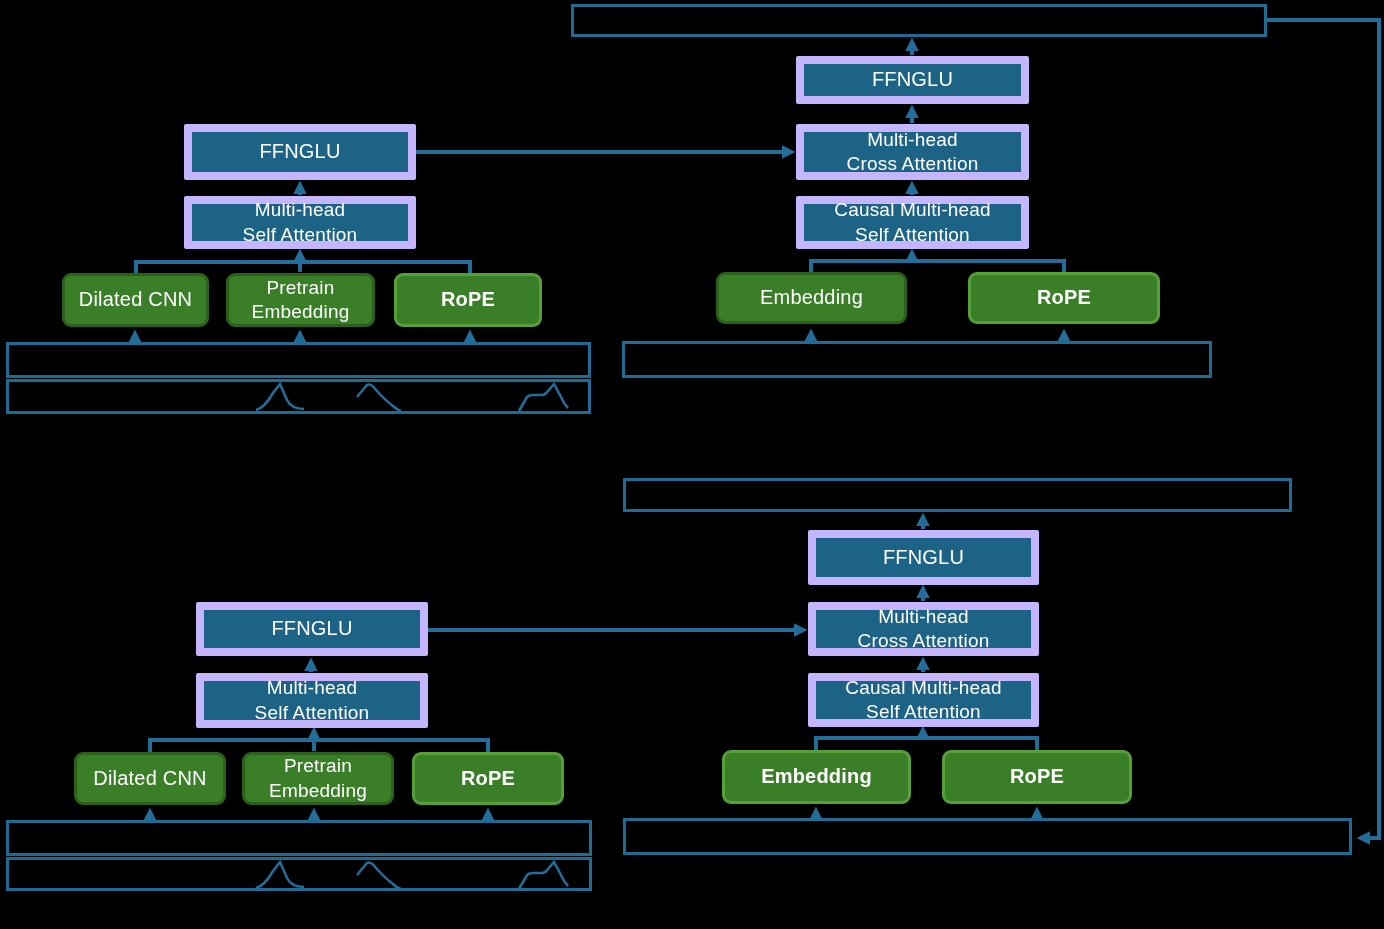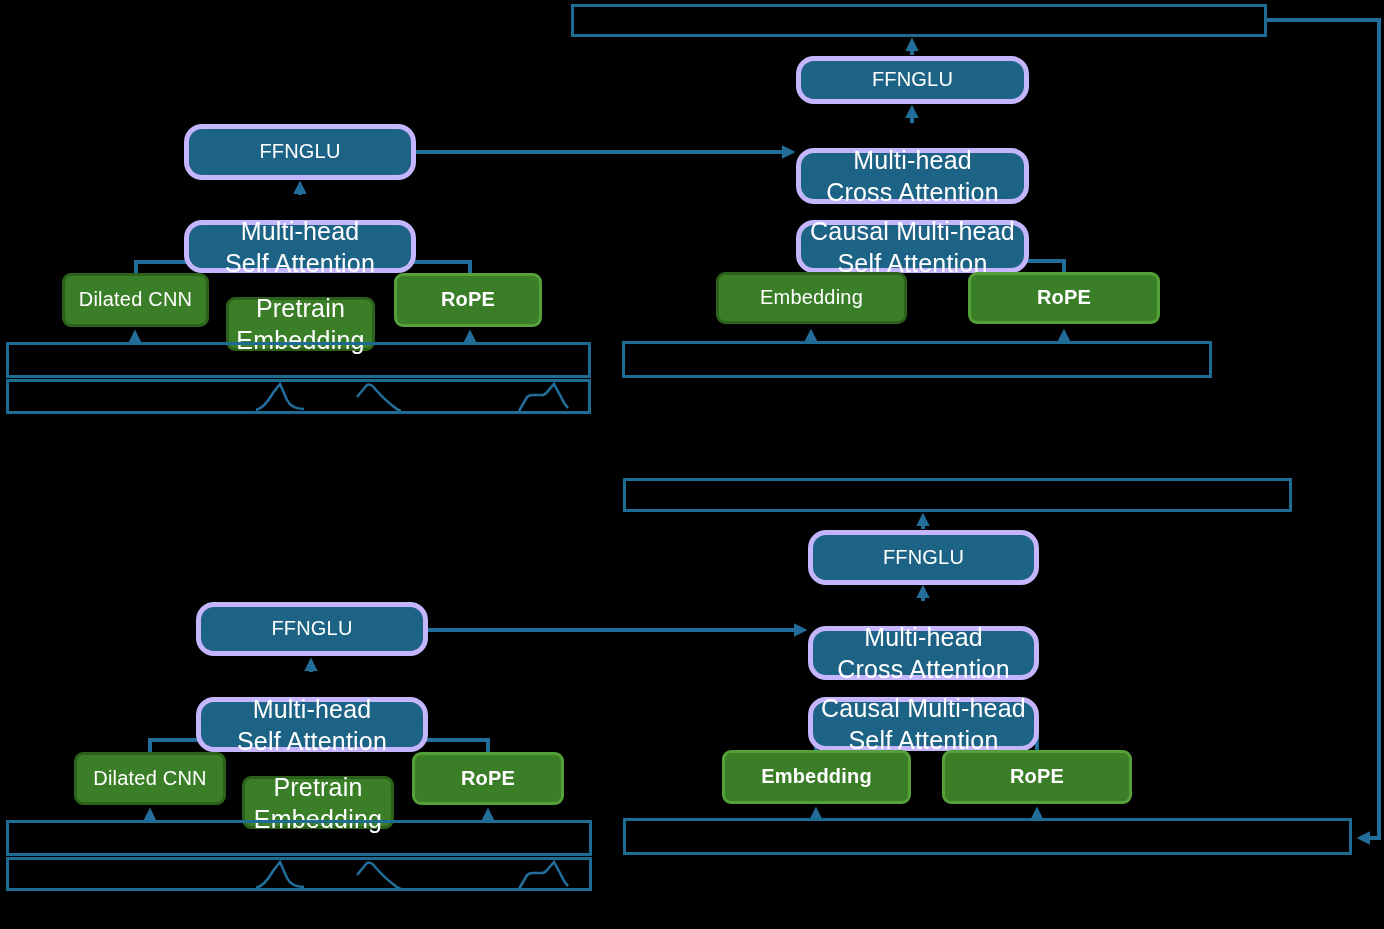--- a/index.html
+++ b/index.html
@@ -6,25 +6,25 @@
   .canvas {
     position:relative; width:1384px; height:929px; background:#000000;
     font-family:"Liberation Sans", sans-serif; color:#ffffff; overflow:hidden;
   }
   svg.lines { position:absolute; left:0; top:0; width:1384px; height:929px; }
   .box {
     position:absolute; box-sizing:border-box;
     display:flex; flex-direction:column; align-items:center; justify-content:center;
     text-align:center; font-size:20px; line-height:1.28; letter-spacing:0.2px;
   }
-  .blue  { background:#1d6385; border:5px solid #c4b5fd; border-radius:18px; }
+  .blue  { background:#1d6385; border:8px solid #c4b5fd; border-radius:2px; }
   .green { background:#3b7e28; border:3px solid #2c611b; border-radius:9px; }
   .green.light { border-color:#55a038;font-weight:bold; }
   .outline { background:transparent; border:3px solid #1e6b94; border-radius:0; }
-  .two { font-size:25px;margin-top:24px; }
+  .two { font-size:19px; }
 </style>
 </head>
 <body>
 
 <div class="canvas">
 
   <svg class="lines" viewBox="0 0 1384 929" fill="none" stroke="#226d99" stroke-width="4">
     <defs>
       <marker id="ah" viewBox="0 0 10 10" refX="6" refY="5" markerWidth="3.4" markerHeight="3.4" orient="auto-start-reverse">
         <path d="M0,0 L10,5 L0,10 z" fill="#226d99" stroke="none"></path>

